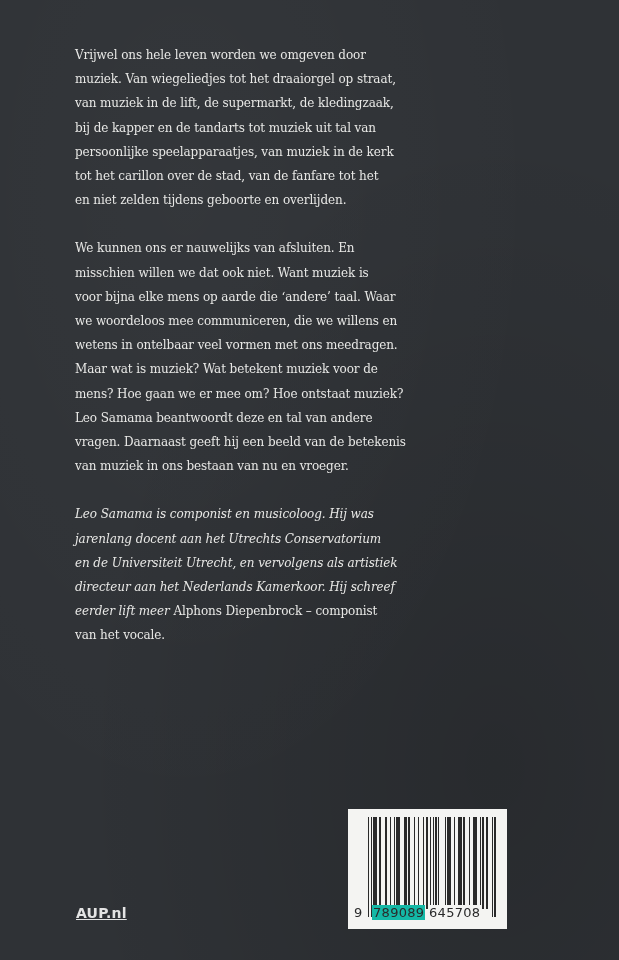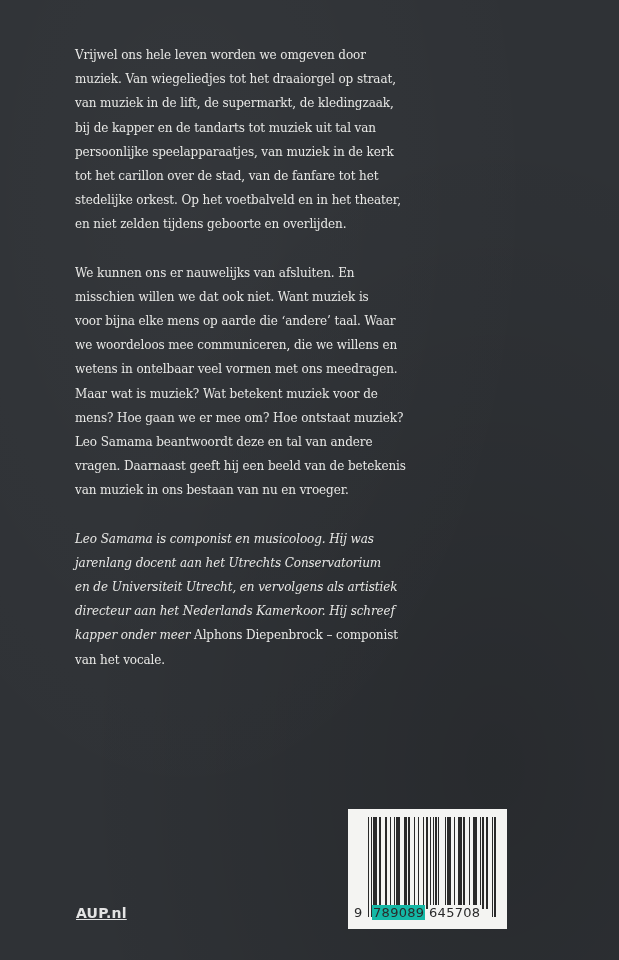--- a/index.html
+++ b/index.html
@@ -53,41 +53,40 @@
 
 <div class="cover">
   <div class="text-block">
     <p class="para">
       <span class="line">Vrijwel ons hele leven worden we omgeven door</span>
       <span class="line">muziek. Van wiegeliedjes tot het draaiorgel op straat,</span>
       <span class="line">van muziek in de lift, de supermarkt, de kledingzaak,</span>
       <span class="line">bij de kapper en de tandarts tot muziek uit tal van</span>
       <span class="line">persoonlijke speelapparaatjes, van muziek in de kerk</span>
       <span class="line">tot het carillon over de stad, van de fanfare tot het</span>
-      <span class="line">stedelijke orkest. Op het voetbalveld en in het theater,</span>
       <span class="line">en niet zelden tijdens geboorte en overlijden.</span>
     </p>
     <p class="para">
       <span class="line">We kunnen ons er nauwelijks van afsluiten. En</span>
       <span class="line">misschien willen we dat ook niet. Want muziek is</span>
       <span class="line">voor bijna elke mens op aarde die ‘andere’ taal. Waar</span>
       <span class="line">we woordeloos mee communiceren, die we willens en</span>
       <span class="line">wetens in ontelbaar veel vormen met ons meedragen.</span>
       <span class="line">Maar wat is muziek? Wat betekent muziek voor de</span>
       <span class="line">mens? Hoe gaan we er mee om? Hoe ontstaat muziek?</span>
       <span class="line">Leo Samama beantwoordt deze en tal van andere</span>
       <span class="line">vragen. Daarnaast geeft hij een beeld van de betekenis</span>
       <span class="line">van muziek in ons bestaan van nu en vroeger.</span>
     </p>
     <p class="para italic">
       <span class="line">Leo Samama is componist en musicoloog. Hij was</span>
       <span class="line">jarenlang docent aan het Utrechts Conservatorium</span>
       <span class="line">en de Universiteit Utrecht, en vervolgens als artistiek</span>
       <span class="line">directeur aan het Nederlands Kamerkoor. Hij schreef</span>
-      <span class="line"><span style="white-space:pre">kapper onder meer </span><span class="roman">Alphons Diepenbrock – componist</span></span>
+      <span class="line"><span style="white-space:pre">eerder lift meer </span><span class="roman">Alphons Diepenbrock – componist</span></span>
       <span class="line roman">van het vocale.</span>
     </p>
   </div>
 
   <div class="logo">AUP.nl</div>
 
   <div class="barcode-box">
     <div class="bars" id="bars">
         <div class="bar guard" style="width: 1.34737px;"></div>
         <div class="gap" style="width: 1.34737px;"></div>

